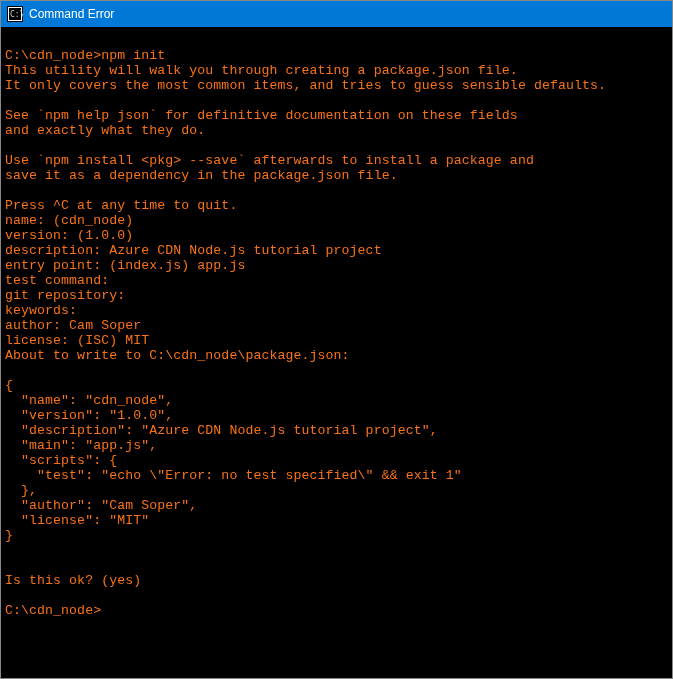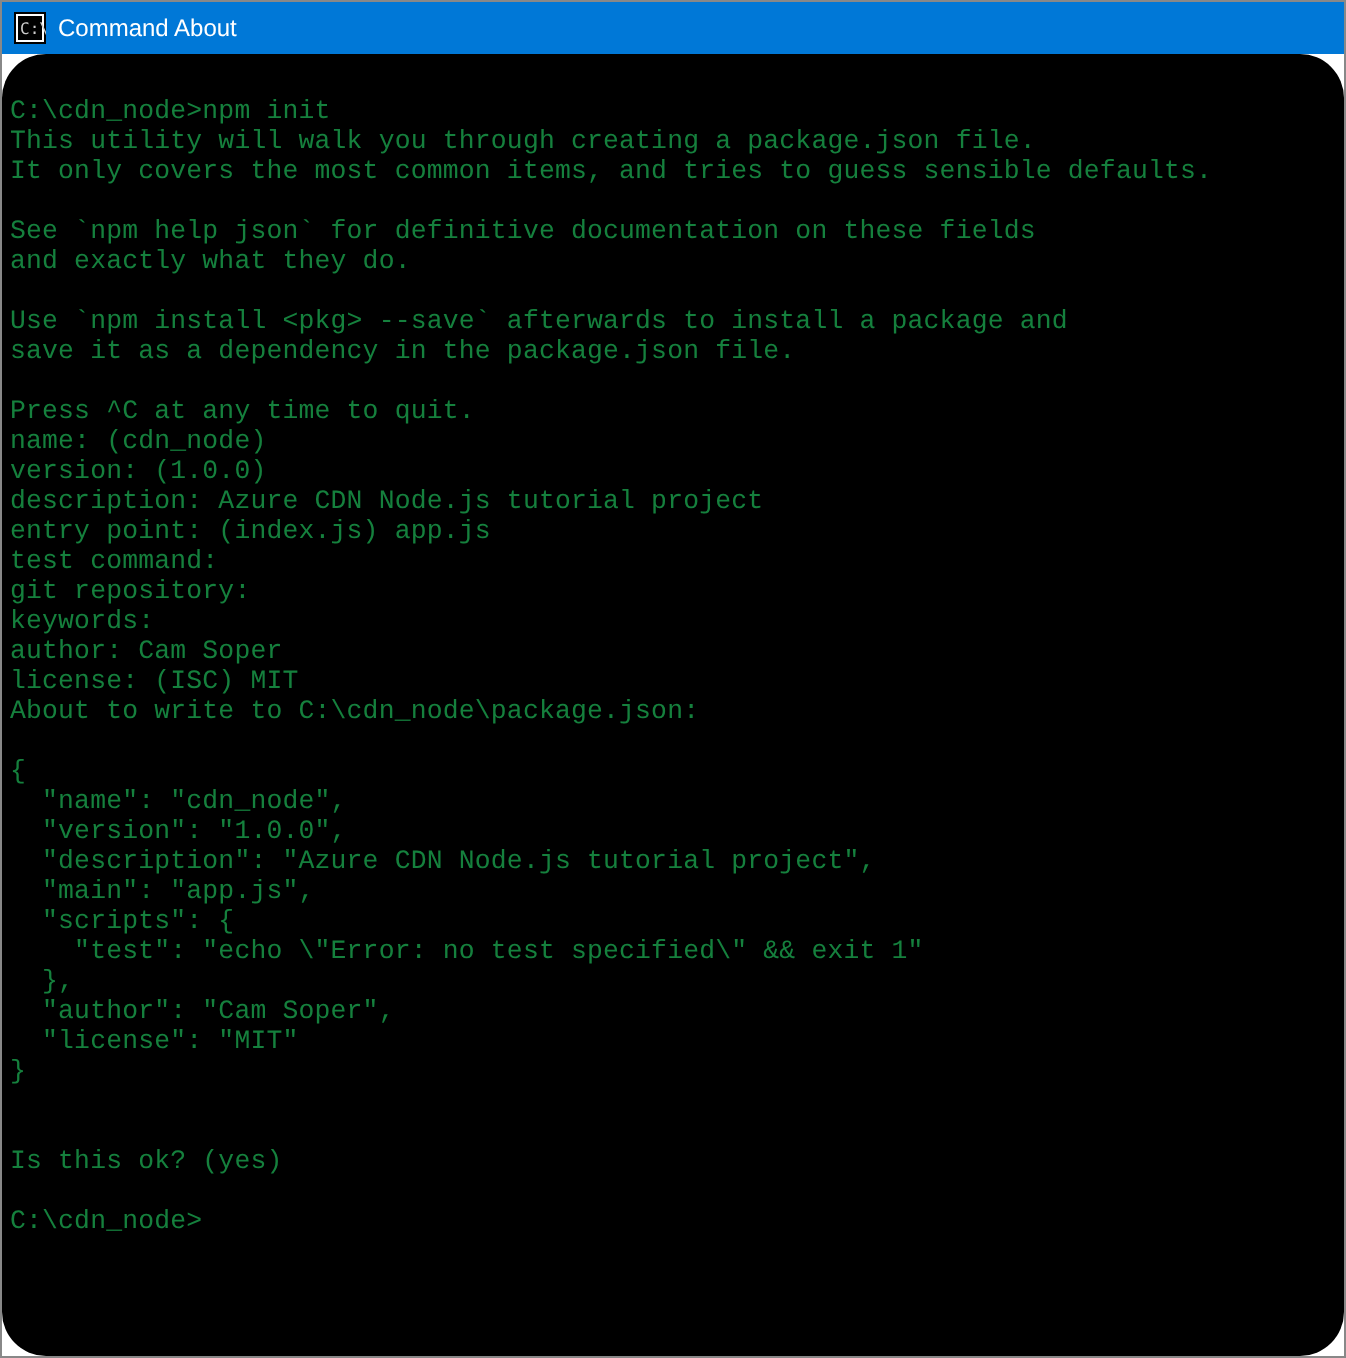--- a/index.html
+++ b/index.html
@@ -32,44 +32,43 @@
       height: 16px;
       margin-right: 6px;
       display: inline-flex;
       align-items: center;
       justify-content: center;
     }
     .titlebar .icon svg { display: block; }
     .terminal {
       flex: 1;
       background: #000;
-      color: #15803d;
+      color: #f97316;
       font-size: 13.2px;
       line-height: 15px;
       padding: 6px 6px 4px 4px;
       white-space: pre;
       overflow: hidden;
       letter-spacing: 0.1px;
-      border-radius: 22px;
     }
   </style>
 </head>
 <body>
 
 <div class="window">
   <div class="titlebar">
     <span class="icon">
       <svg width="16" height="16" viewBox="0 0 16 16">
         <rect x="0" y="0" width="16" height="16" fill="#000"></rect>
         <rect x="1" y="1" width="14" height="14" fill="#fff"></rect>
         <rect x="2" y="2" width="12" height="12" fill="#000"></rect>
         <text x="3" y="11" font-size="8" font-family="Consolas,monospace" fill="#ccc">C:\</text>
       </svg>
     </span>
-    <span>Command About</span>
+    <span>Command Error</span>
   </div>
   <div class="terminal">
 C:\cdn_node&gt;npm init
 This utility will walk you through creating a package.json file.
 It only covers the most common items, and tries to guess sensible defaults.
 
 See `npm help json` for definitive documentation on these fields
 and exactly what they do.
 
 Use `npm install &lt;pkg&gt; --save` afterwards to install a package and

